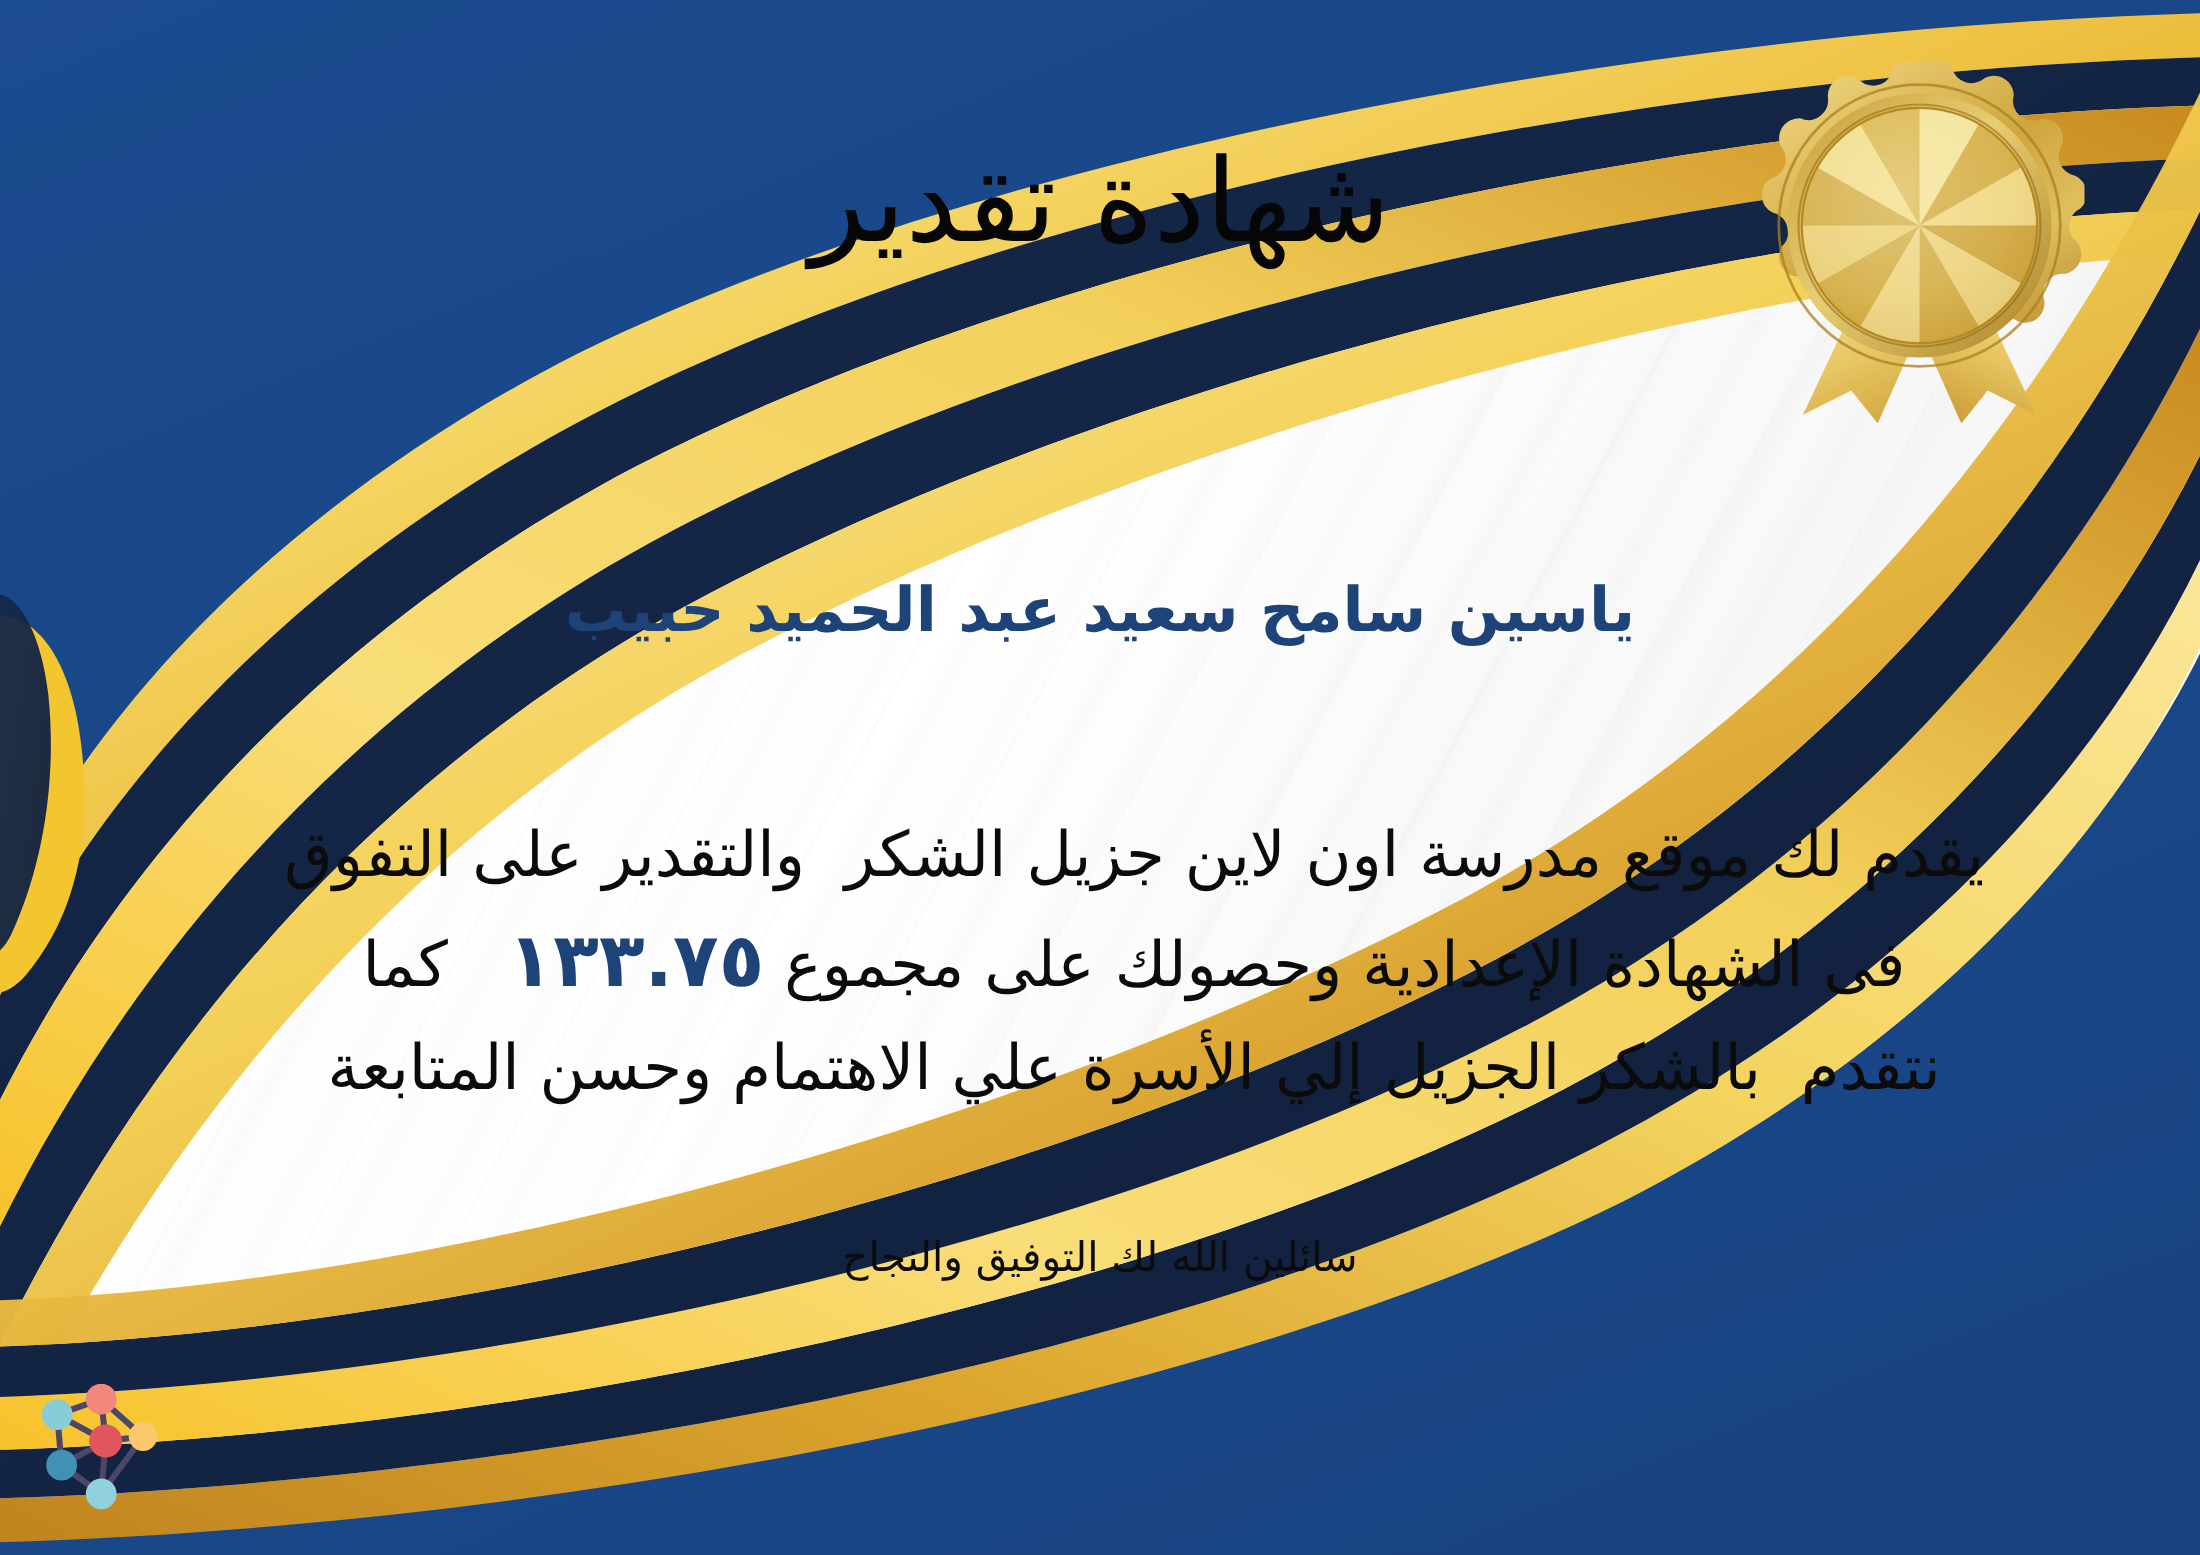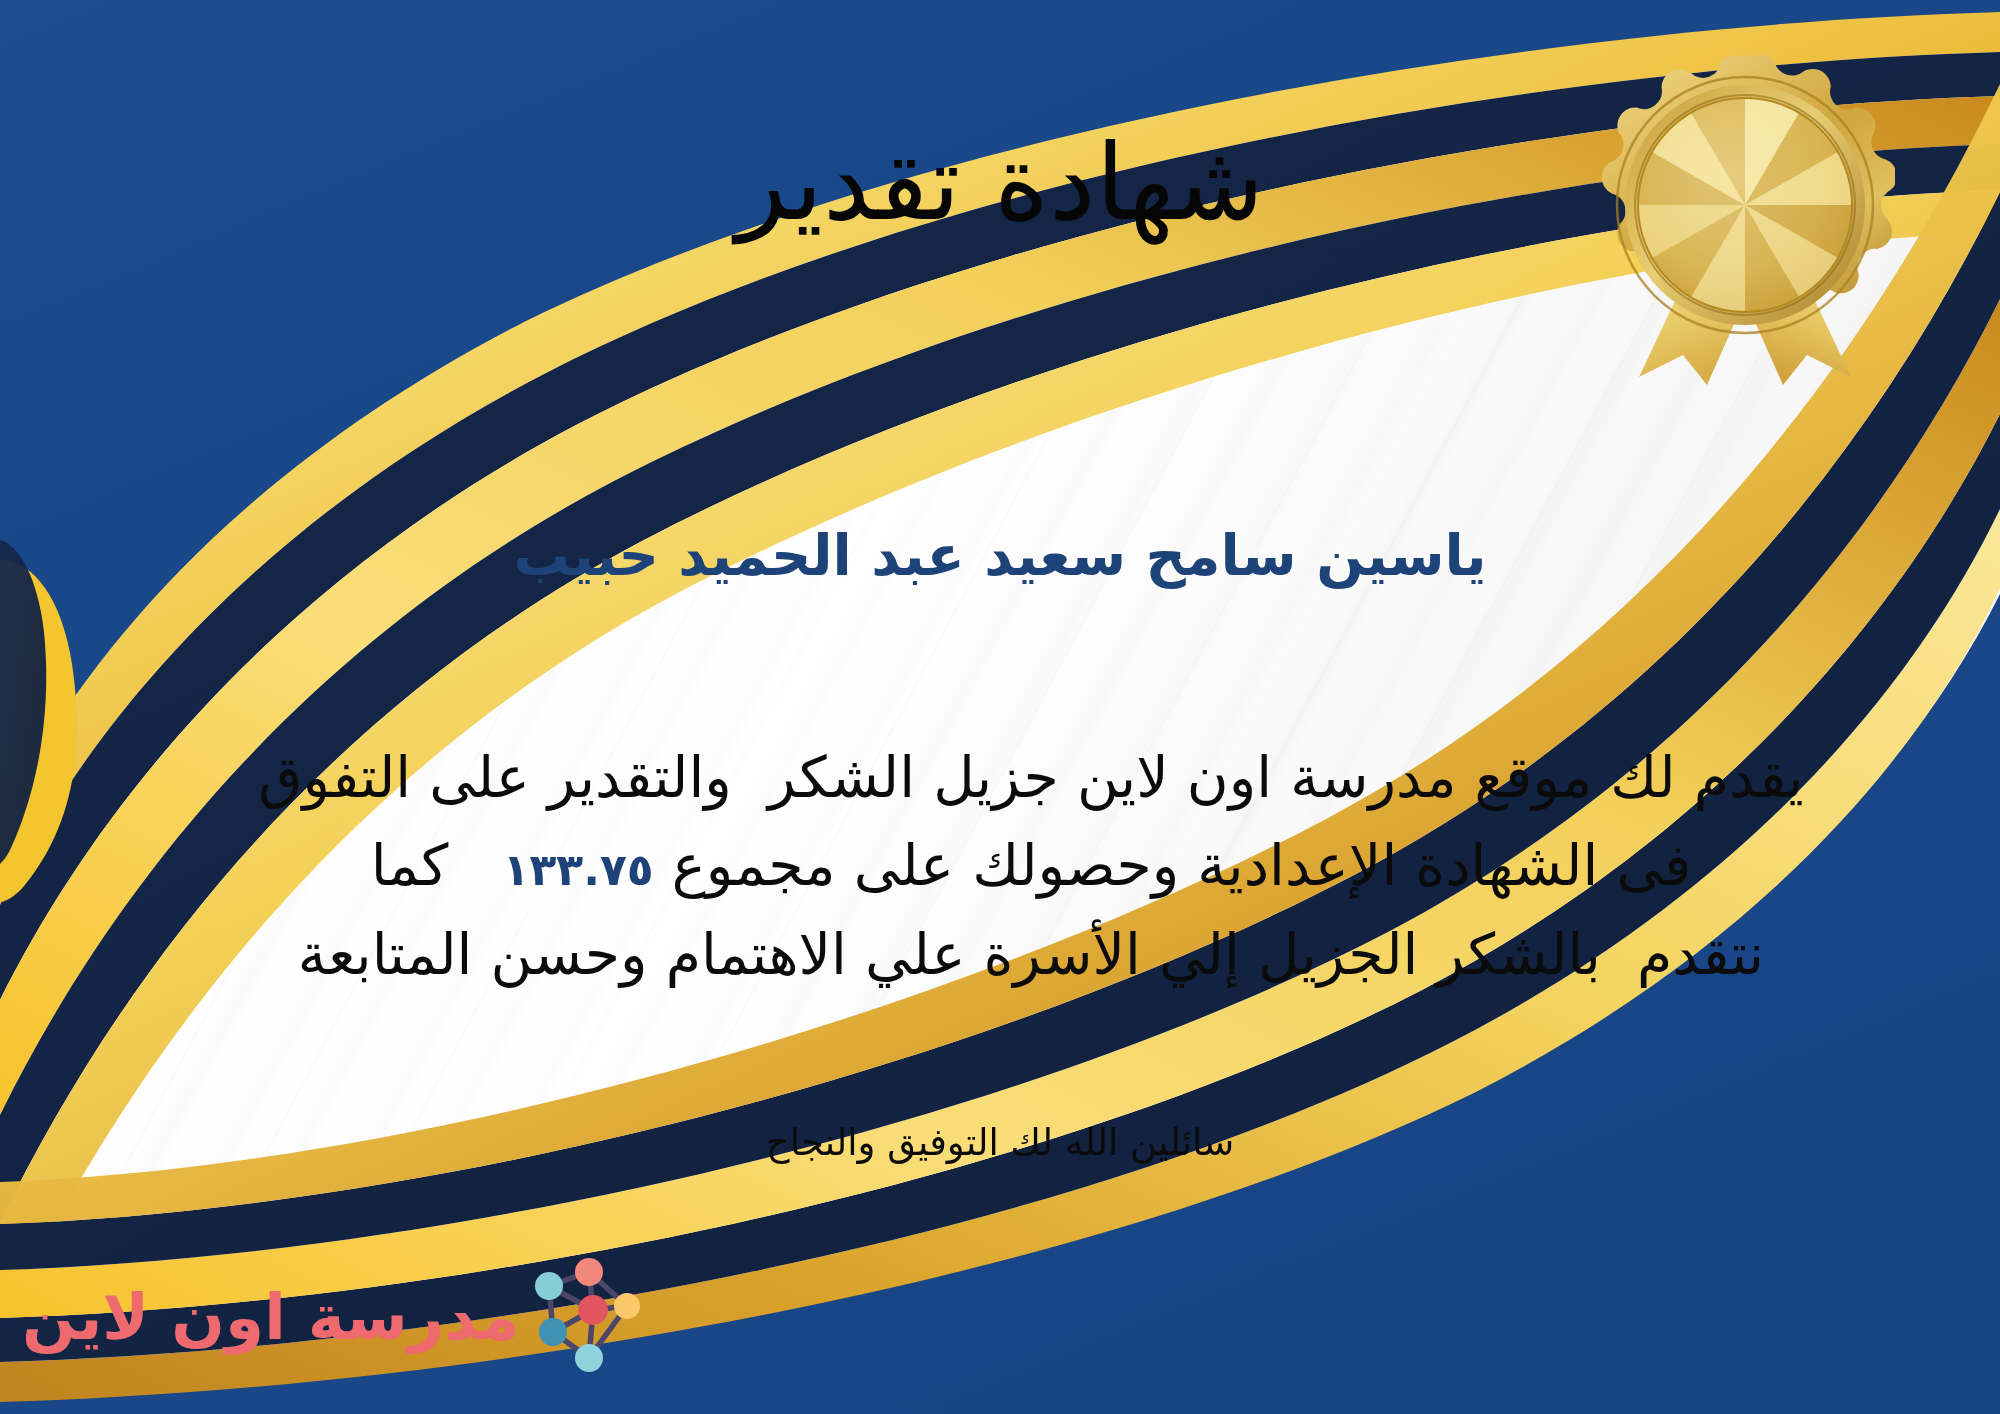--- a/index.html
+++ b/index.html
@@ -89,21 +89,21 @@
     color:#0b0b0b;
     line-height:1.55;
     font-weight:400;
     padding:0 60px;
     box-sizing:border-box;
     white-space:pre-wrap;
   }
   .score-value{
     color:#1d4379;
     font-weight:700;
-    font-size:44px;
+    font-size:68px;
   }
 
   #closing-line{
     position:absolute;
     top:1115px;left:0;width:2000px;
     font-size:37px;
     color:#0b0b0b;
     line-height:1.5;
   }
 
@@ -354,21 +354,20 @@
       <div class="body-line"><span>فى الشهادة الإعدادية وحصولك على مجموع </span><span class="score-value">١٣٣.٧٥</span><span>   كما</span></div>
 
       <div class="body-line">نتقدم  بالشكر الجزيل إلي الأسرة علي الاهتمام وحسن المتابعة</div>
     </div>
 
     <div id="closing-line">سائلين الله لك التوفيق  والنجاح</div>
   </div>
 
   <div id="brand-logo">
     <div class="brand-text">
-      <div id="brand-arabic">مدرسة اون لاين</div>
     </div>
     <div id="brand-network-icon">
       <svg viewBox="0 0 118 118" xmlns="http://www.w3.org/2000/svg">
         <g stroke="#4c4668" stroke-width="5.5" stroke-linecap="round">
           <line x1="22" y1="28" x2="62" y2="14"></line>
           <line x1="22" y1="28" x2="66" y2="52"></line>
           <line x1="22" y1="28" x2="26" y2="74"></line>
           <line x1="62" y1="14" x2="66" y2="52"></line>
           <line x1="62" y1="14" x2="100" y2="48"></line>
           <line x1="66" y1="52" x2="100" y2="48"></line>

